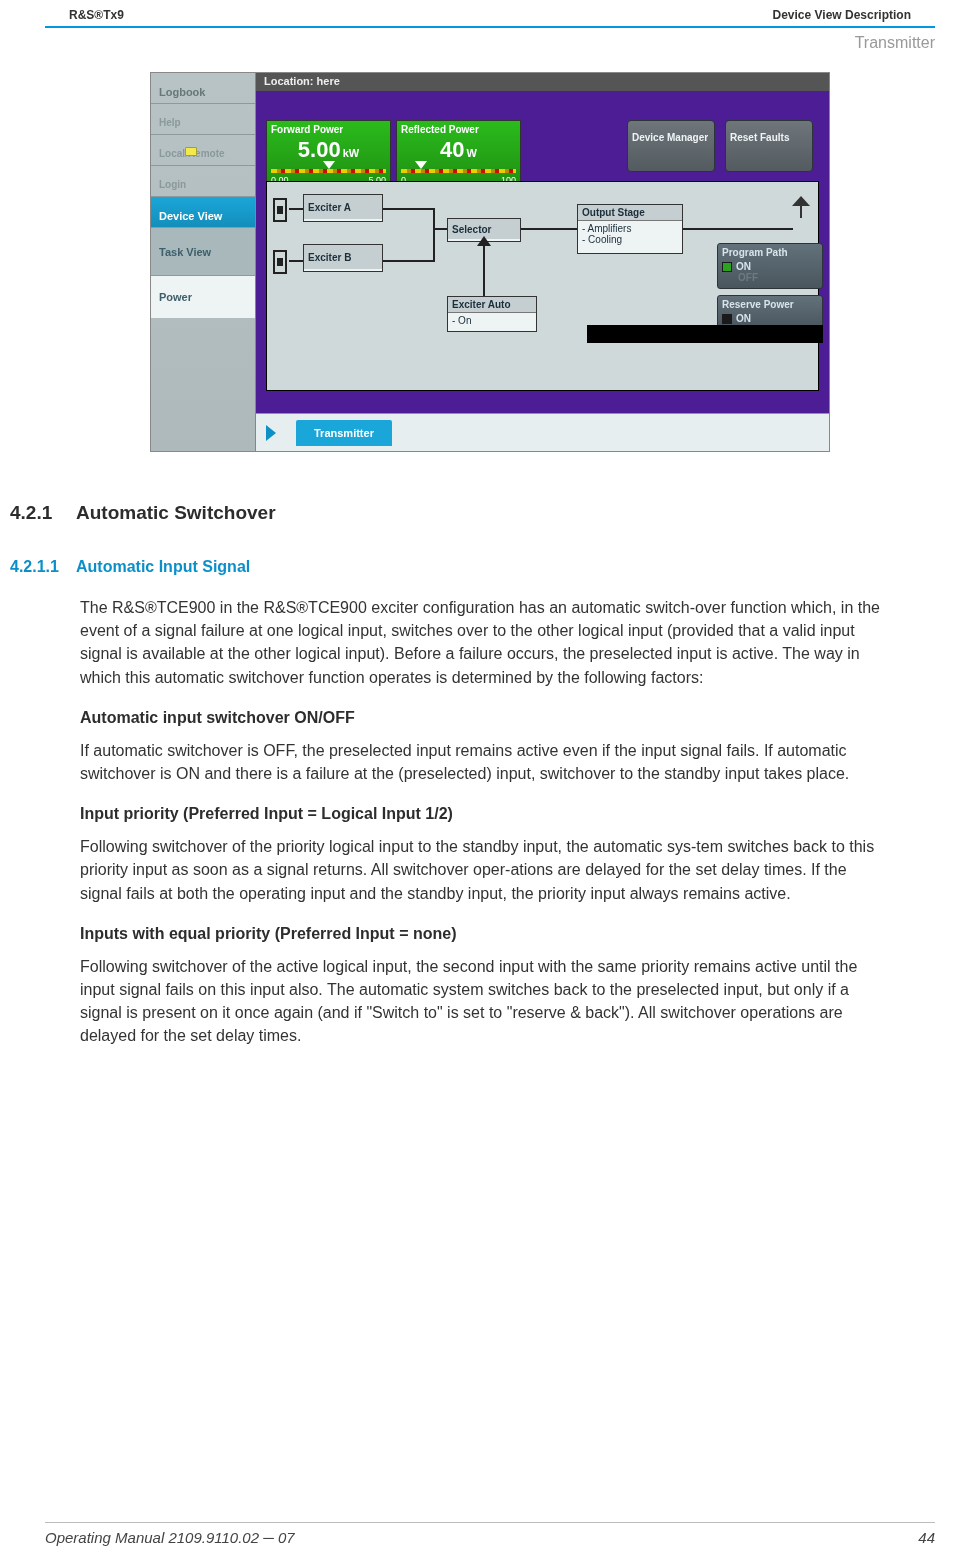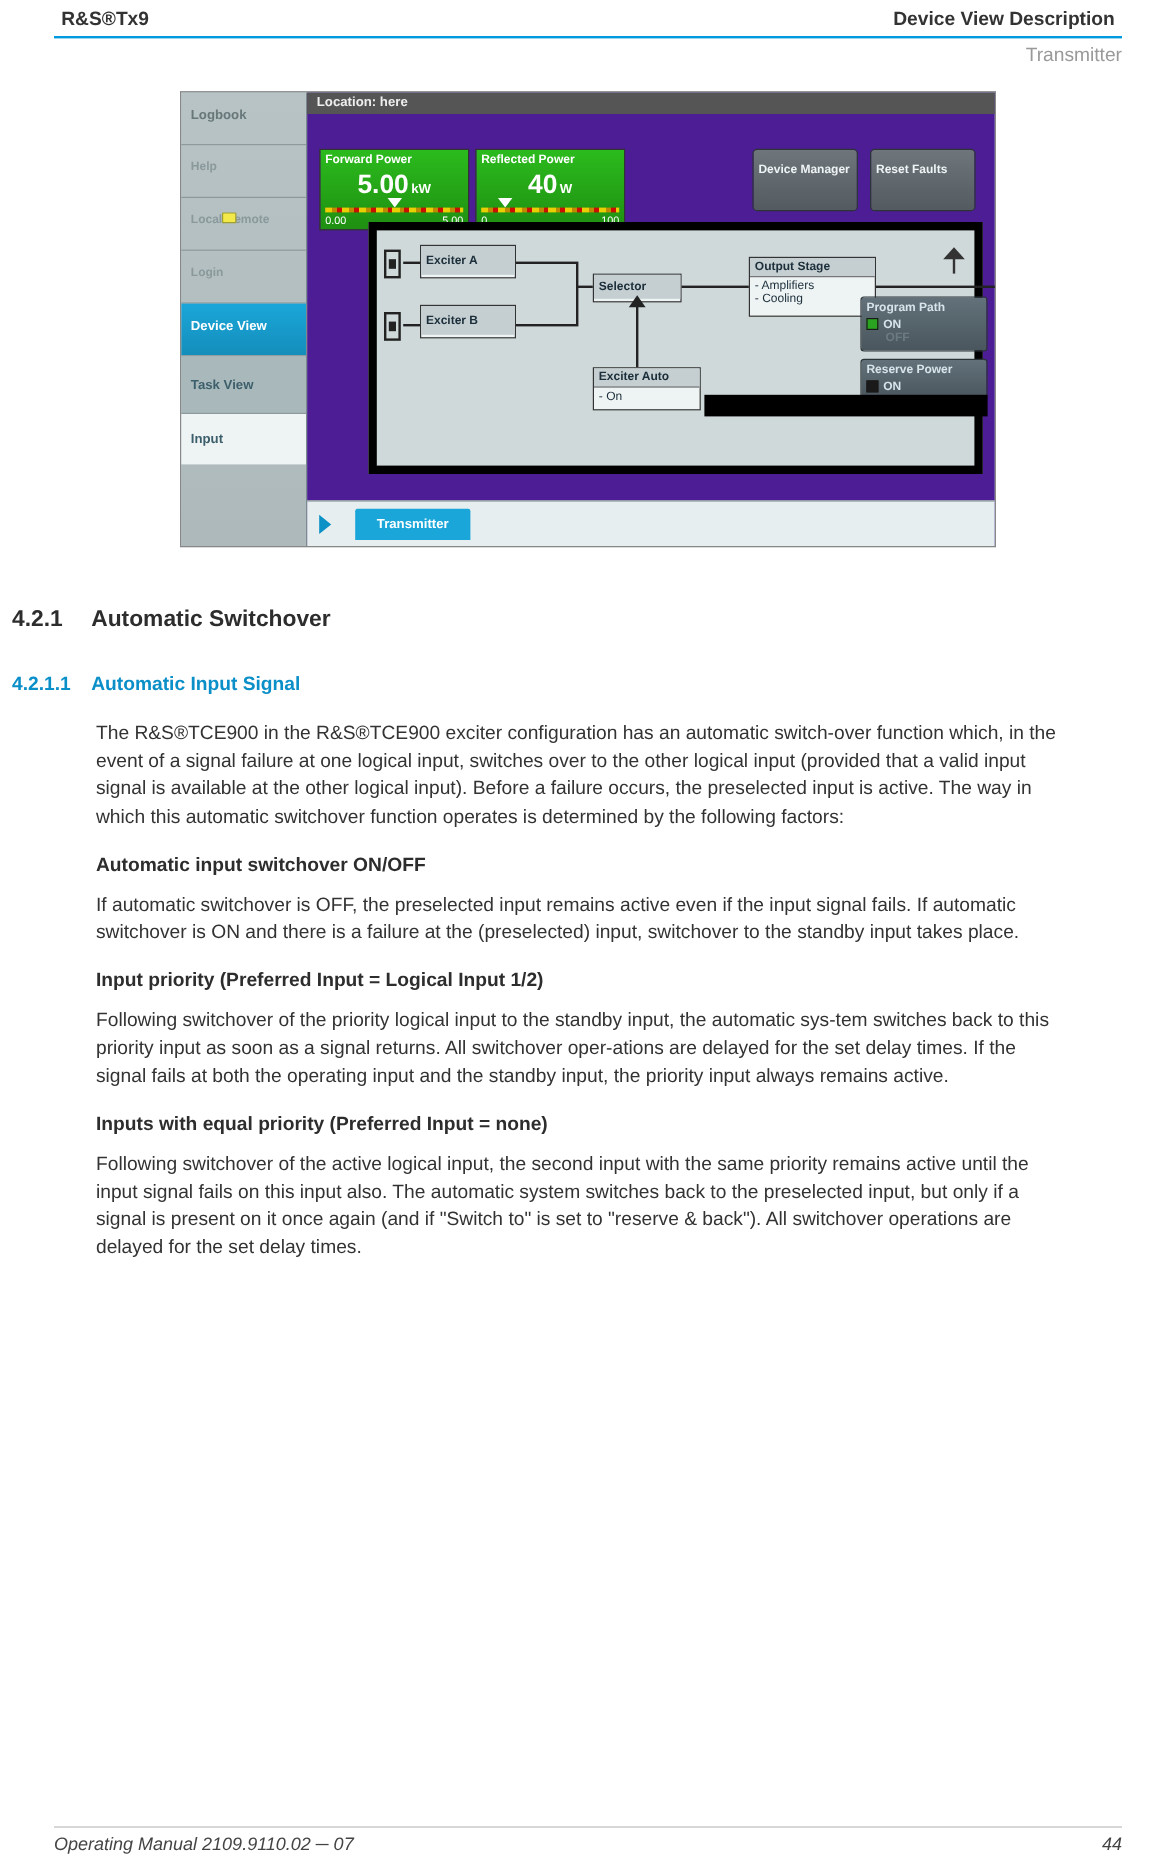--- a/index.html
+++ b/index.html
@@ -9,22 +9,22 @@
     height: 1558px;
     background: #fff;
     color: #333;
     position: relative;
   }
 
   
   .page-header {
     display: flex;
     justify-content: space-between;
-    padding: 8px 51px 4px;
-    font-size: 16px;
+    padding: 8px 69px 4px;
+    font-size: 12px;
     font-weight: bold;
   }
   .page-header .left { color: #333; }
   .page-header .right { color: #333; }
   .hr-blue {
     height: 2px;
     background: #0099dd;
     margin: 0 45px;
   }
   .sub-header {
@@ -48,21 +48,21 @@
     overflow: hidden;
   }
   .sidebar {
     position: absolute;
     left: 0; top: 0; bottom: 0;
     width: 105px;
     background: linear-gradient(#b8c3c5,#aeb9bb);
     border-right: 1px solid #7a8a8d;
   }
   .sidebar .item {
-    height: 44px;
+    height: 31px;
     line-height: 38px;
     padding-left: 8px;
     font-size: 11px;
     font-weight: bold;
     color: #67777a;
     border-bottom: 1px solid #8d9a9c;
     position: relative;
   }
   .sidebar .item.small { font-size: 10px; color: #8a999c; }
   .sidebar .item.mark::after {
@@ -169,22 +169,21 @@
     background: linear-gradient(#bfc7ca,#a7b0b3);
     color: #888;
     height: 30px;
     padding: 7px 4px;
   }
 
   .diagram {
     position: absolute;
     top: 108px; left: 10px; right: 10px; bottom: 60px;
     background: #cfd9da;
-    border: 7px solid #000000;
-    margin-left: 41px;
+    border: 1px solid #000000;
   }
   .port {
     position: absolute;
     width: 14px; height: 24px;
     border: 2px solid #222;
     background: #cfd9da;
   }
   .port::after {
     content: "";
     position: absolute;
@@ -365,21 +364,21 @@
 <div class="shot-wrap">
   <div class="shot">
 
     <div class="sidebar">
       <div class="item">Logbook</div>
       <div class="item small">Help</div>
       <div class="item small mark">Local/Remote</div>
       <div class="item small">Login</div>
       <div class="item device">Device View</div>
       <div class="item task">Task View</div>
-      <div class="item home">Input</div>
+      <div class="item home">Power</div>
     </div>
 
     <div class="content">
       <div class="location">Location: here</div>
 
       <div class="toprow">
         <div class="gauge fp">
           <div class="lbl">Forward Power</div>
           <div class="val">
             <span>5.00</span><span class="unit">kW</span>

